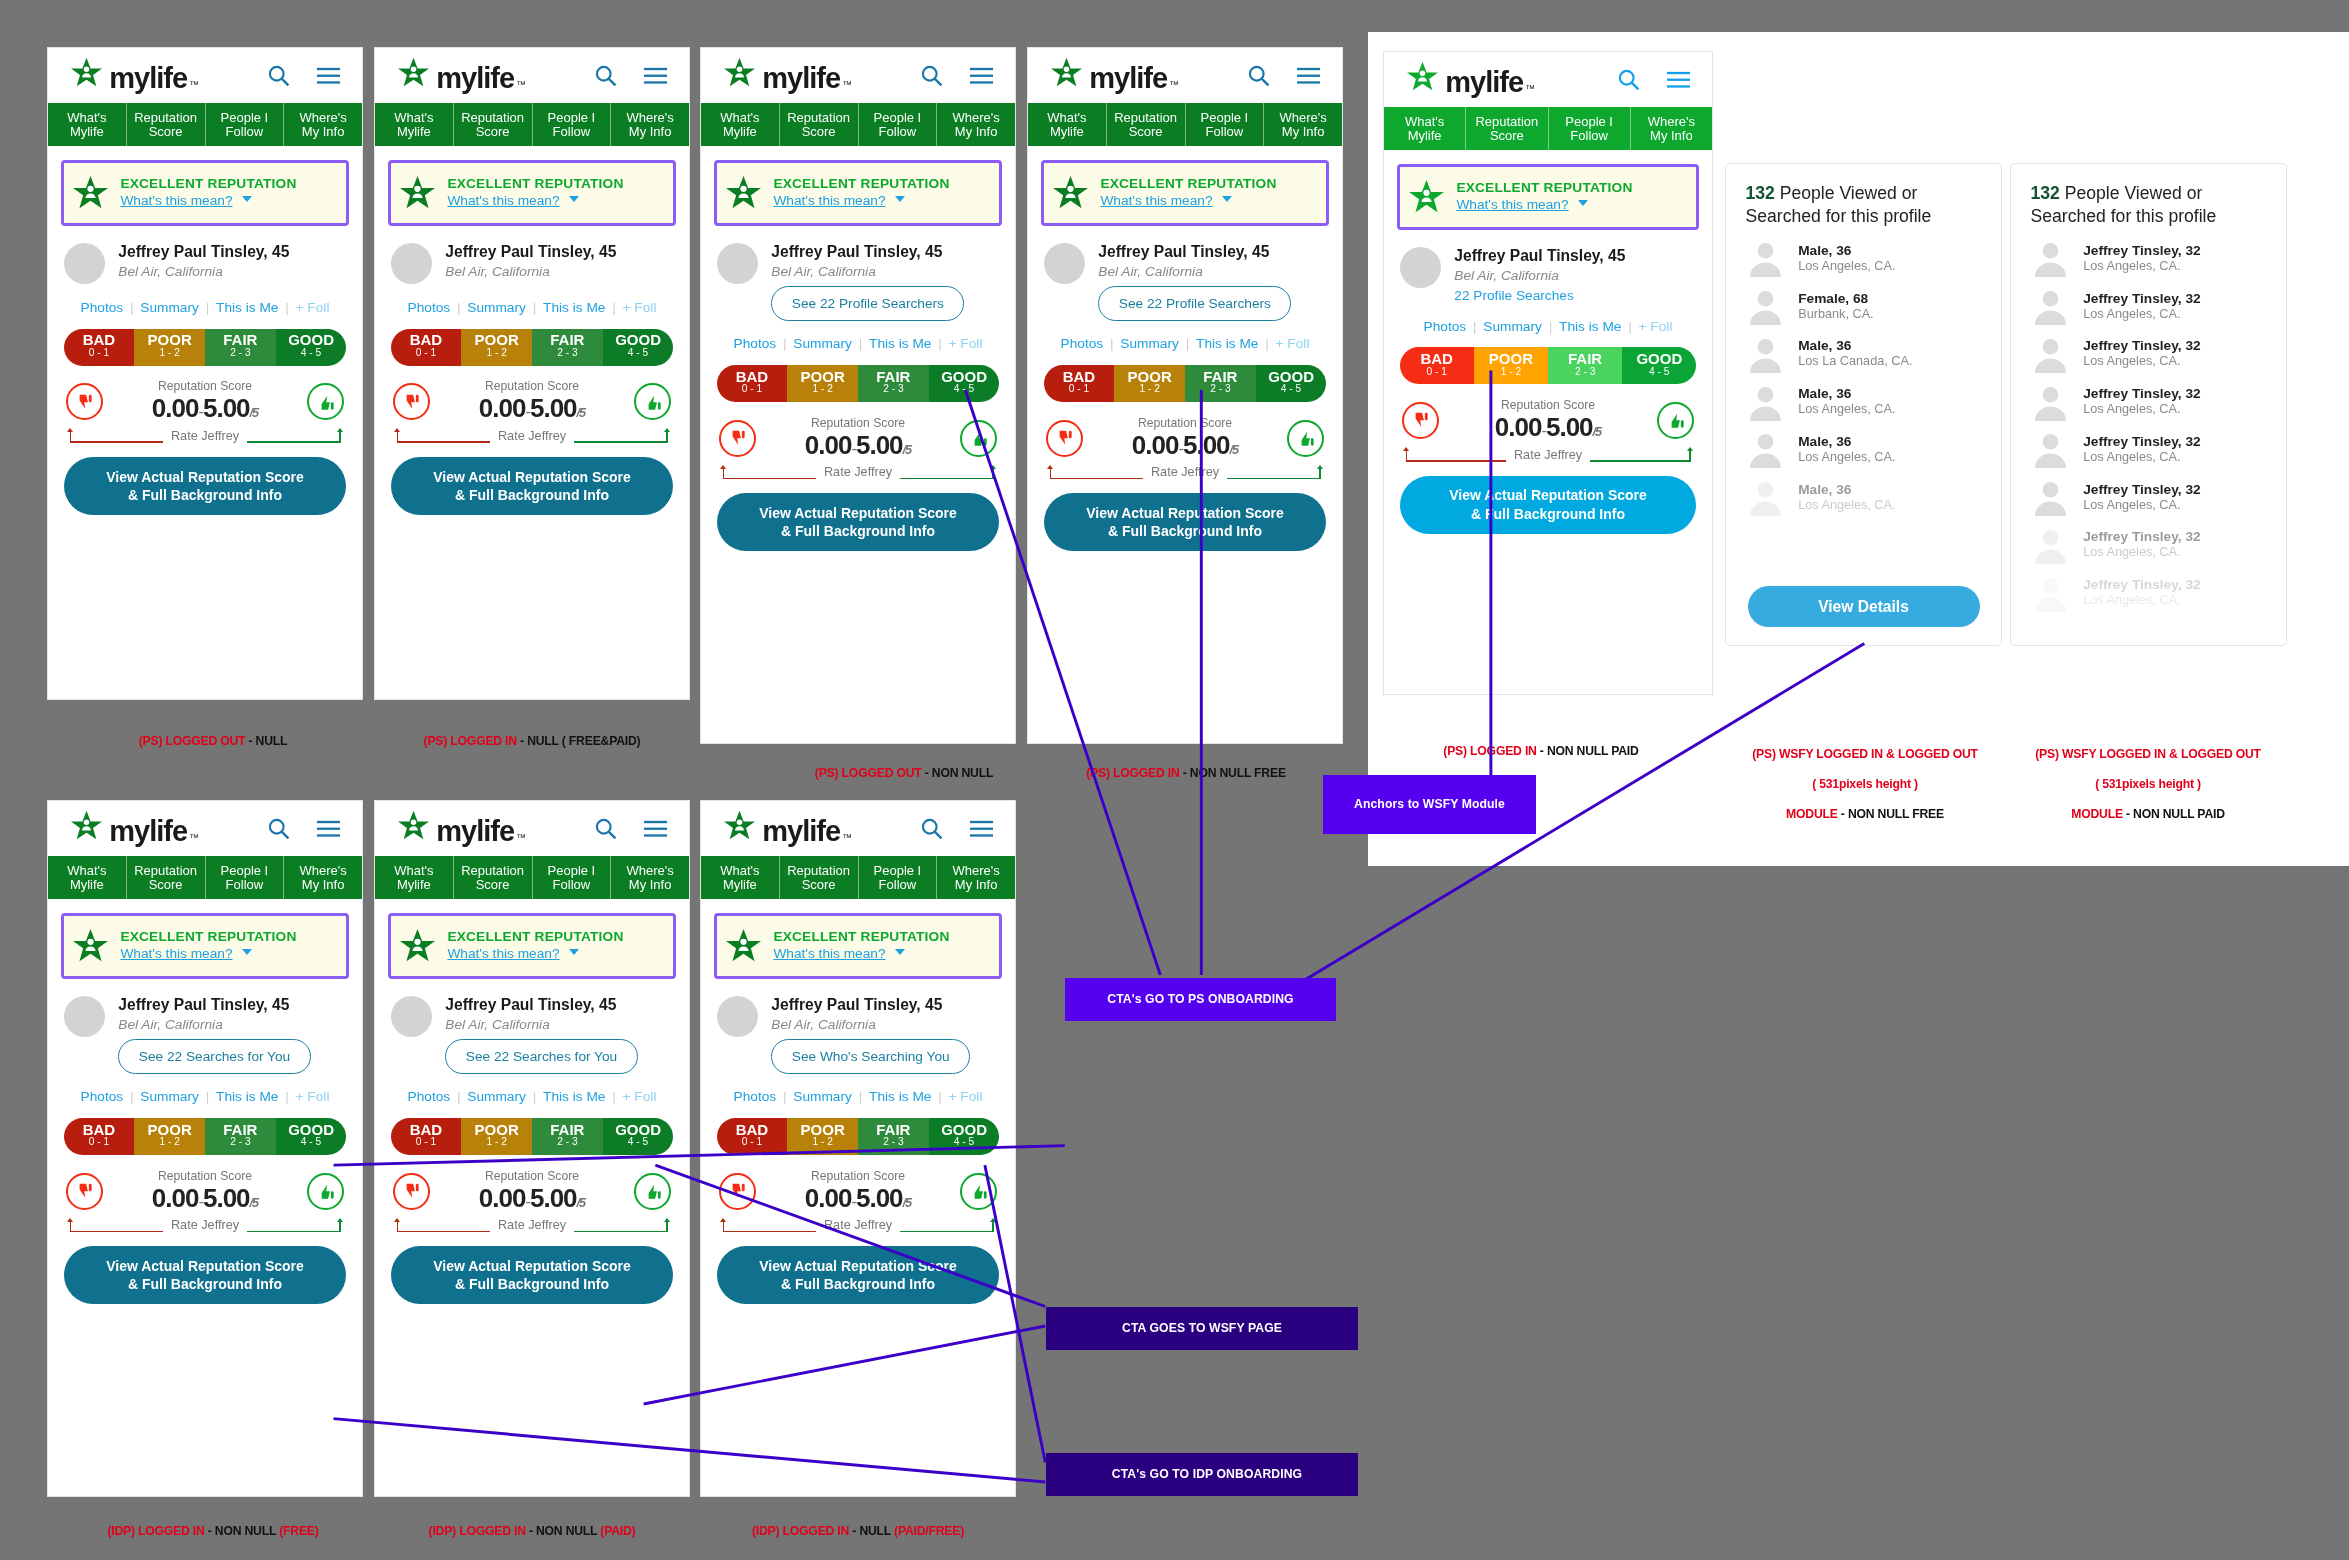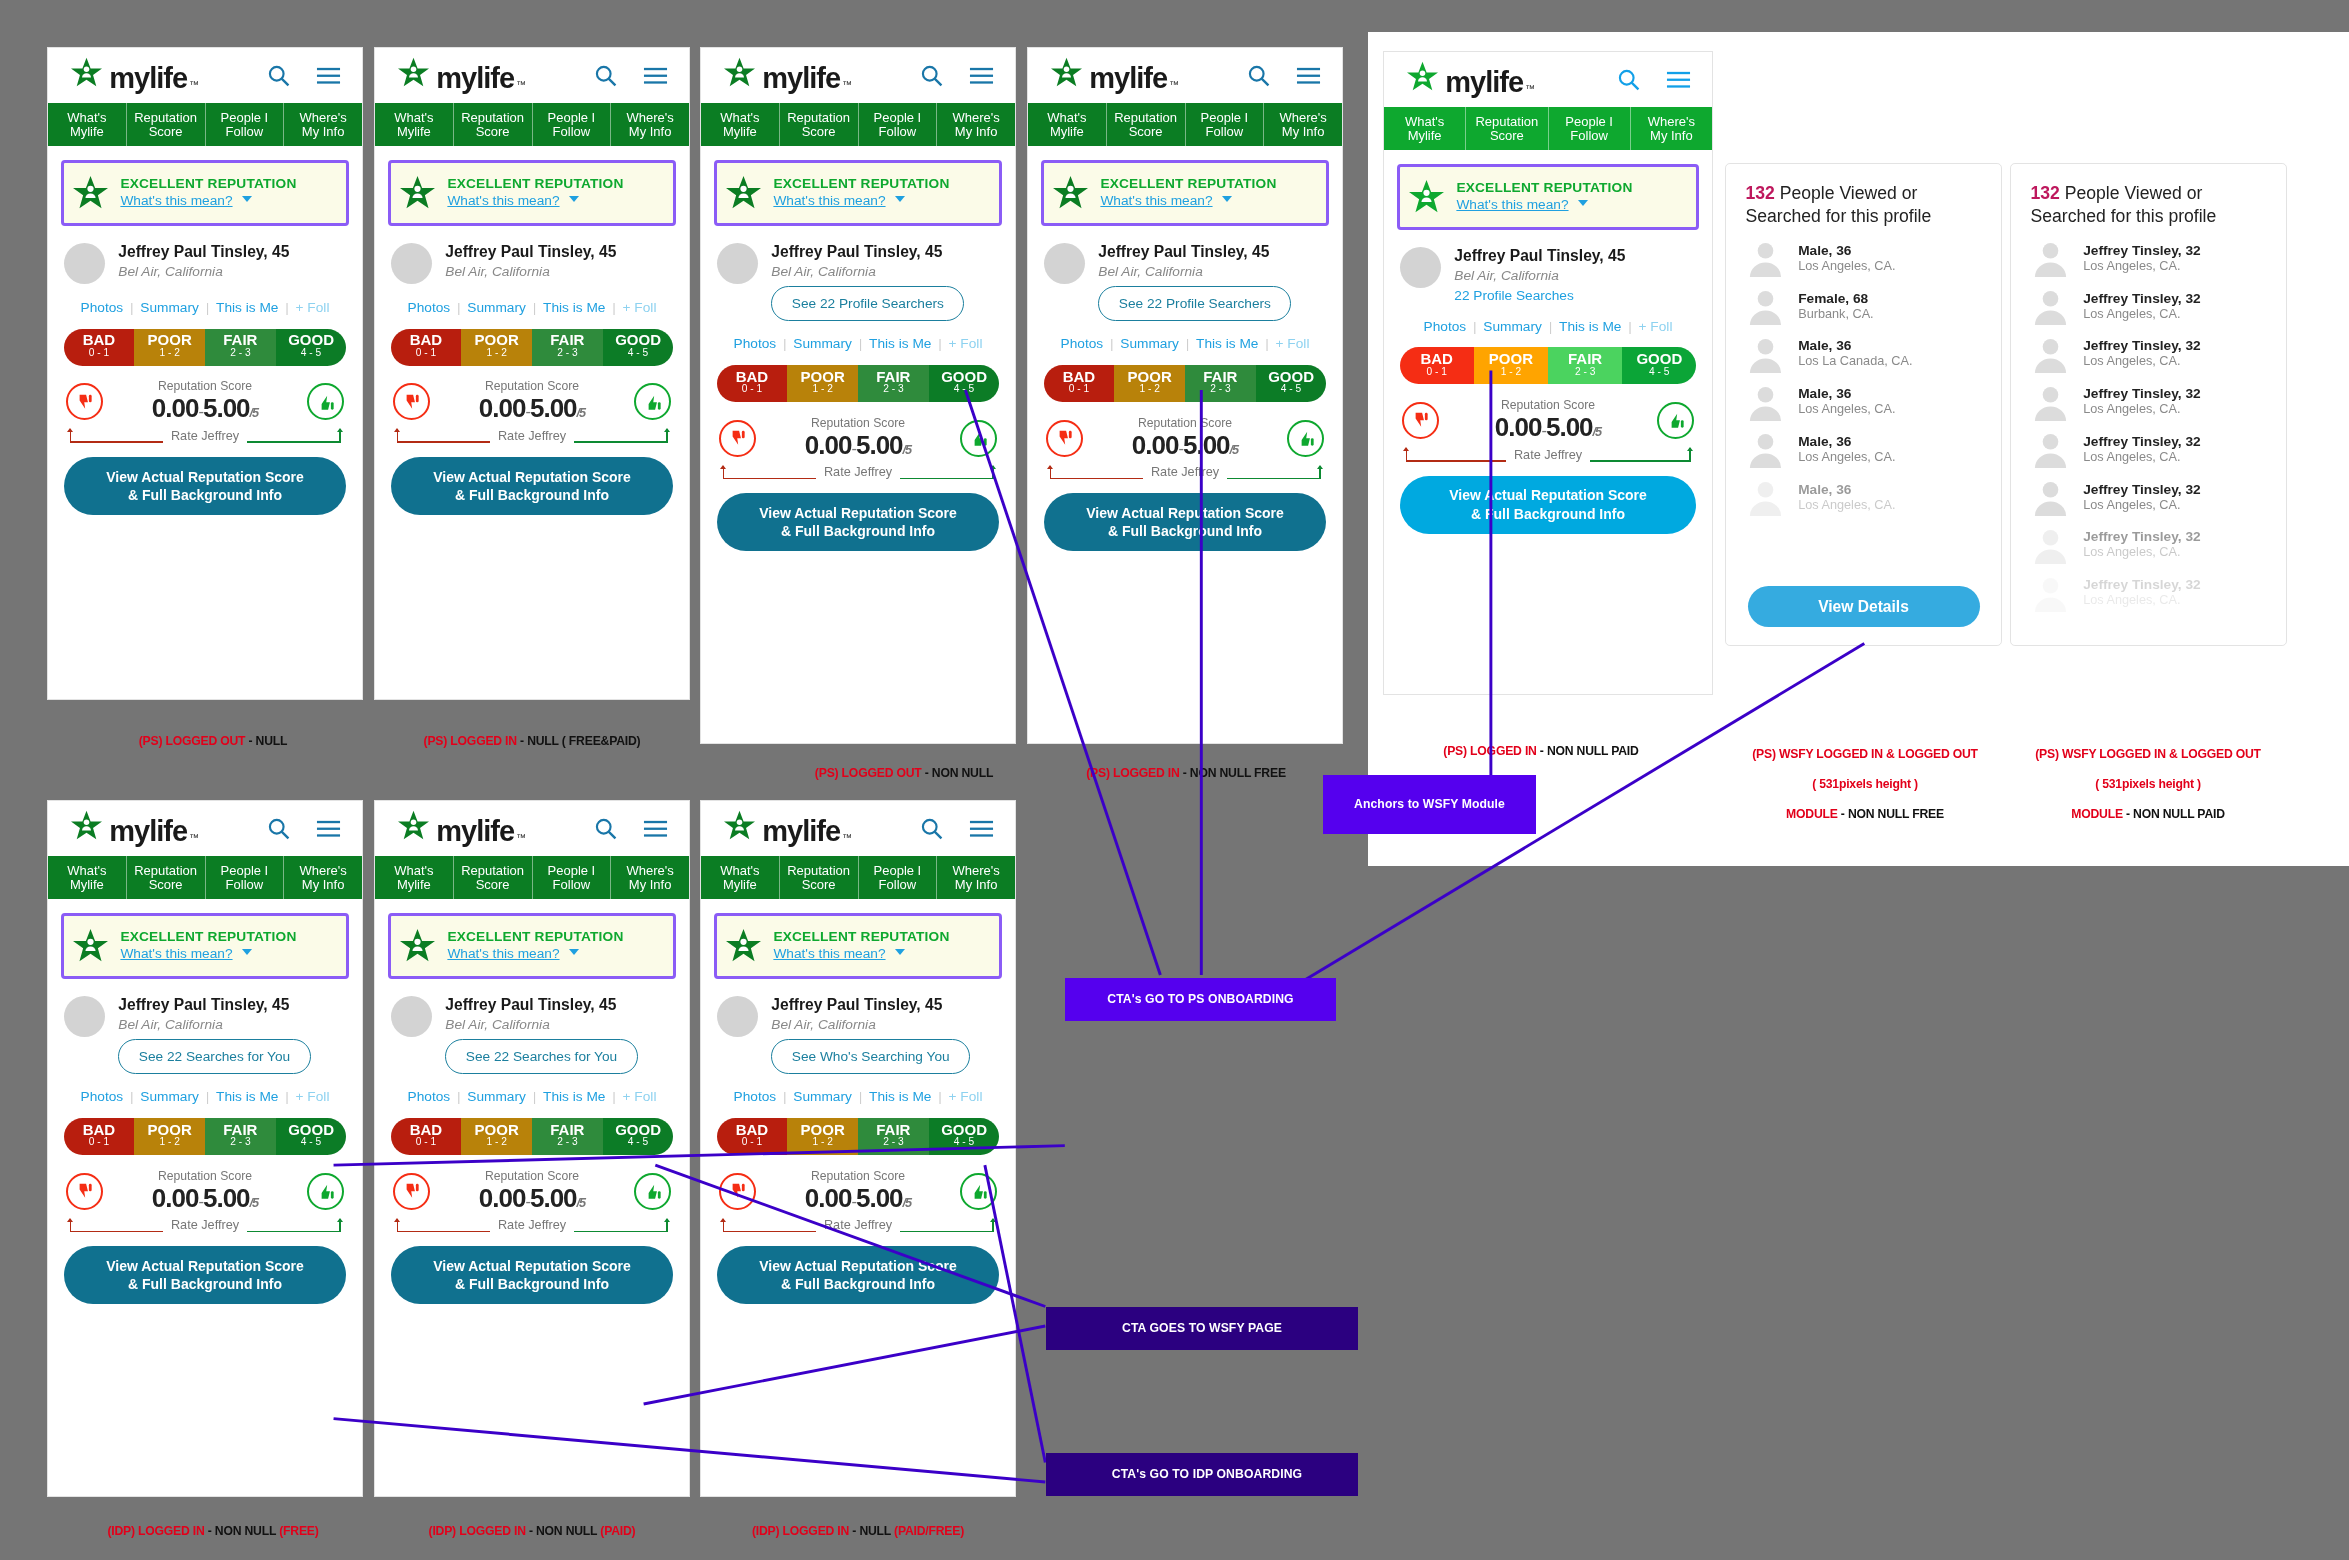--- a/index.html
+++ b/index.html
@@ -193,21 +193,21 @@
     position: absolute;
     background: #ffffff;
     border: 1px solid #e3e3e3;
     border-radius: 4.9px;
     padding: 17.6px 19.5px 15.6px 19.5px;
     overflow: hidden;
   }
   .wsfy-title {
     font-size: 17.6px; line-height: 23.4px; color: #222; font-weight: normal;
   }
-  .wsfy-title .count { color: #be185d; font-weight: bold; }
+  .wsfy-title .count { color: #14532d; font-weight: bold; }
   .wsfy-list { margin-top: 9.8px; }
   .wsfy-row { display: flex; align-items: center; margin-top: 8.8px; }
   .wsfy-av { width: 39px; height: 39px; margin-right: 13.7px; flex: none; }
   .wsfy-name { font-size: 13.7px; font-weight: bold; color: #222; white-space:nowrap;}
   .wsfy-loc { font-size: 12.7px; color: #8a8a8a; margin-top: 1px; white-space:nowrap;}
   .wsfy-row.fade1 { opacity: .45; }
   .wsfy-row.fade2 { opacity: .18; }
   .wsfy-btn {
     position: absolute;
     left: 21.5px; right: 21.5px; bottom: 17.6px;

